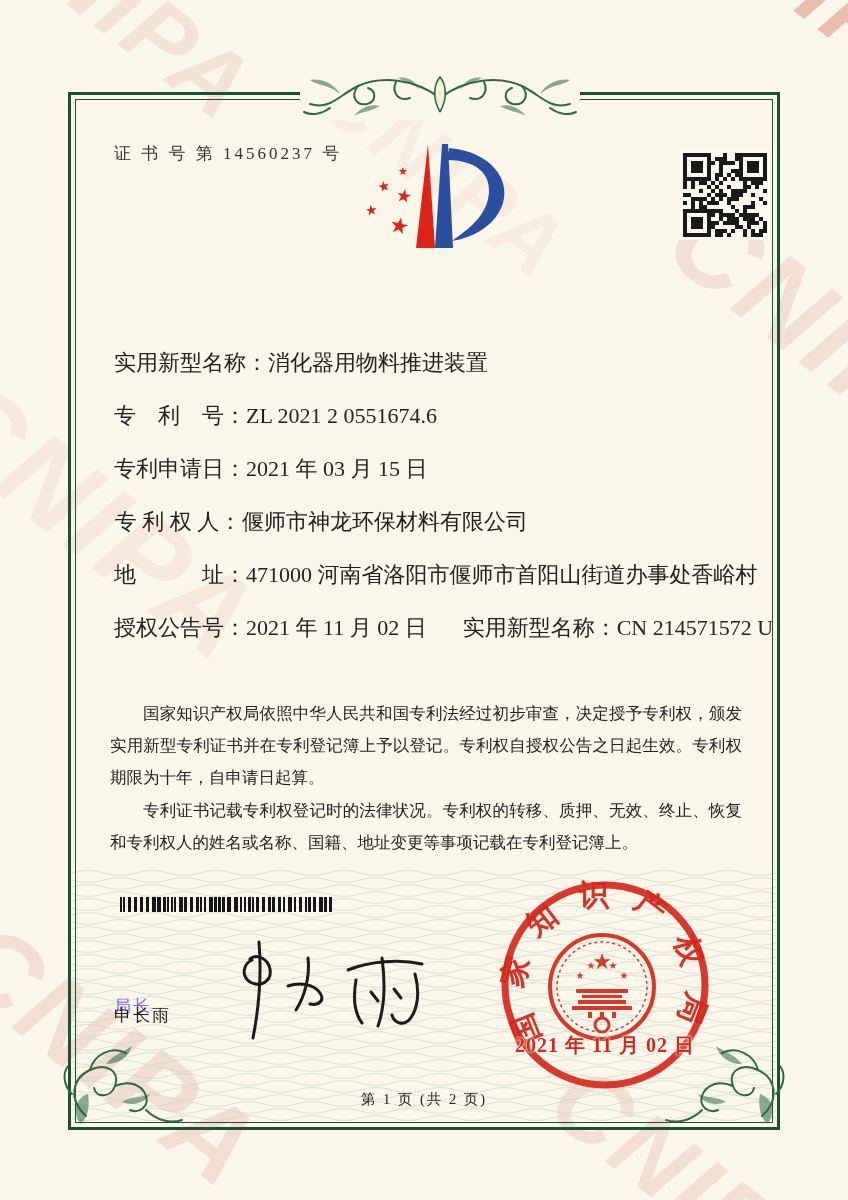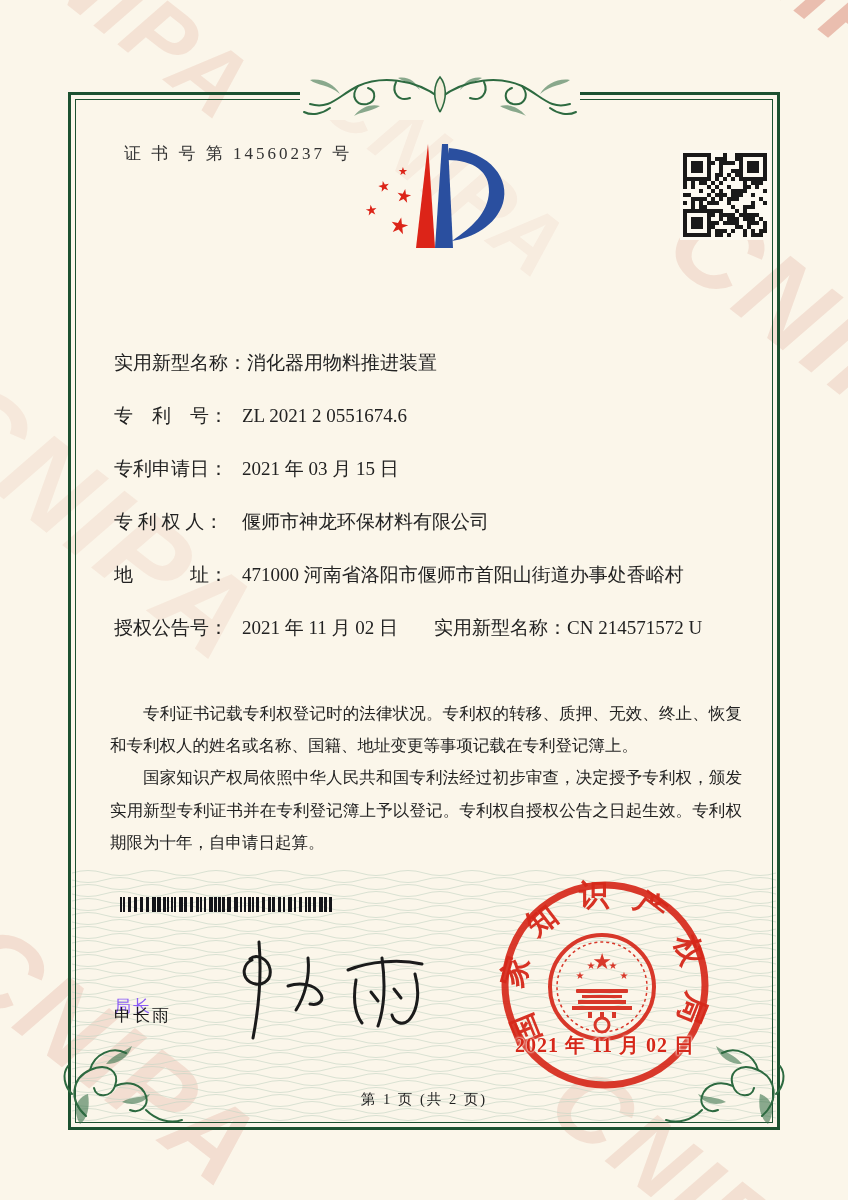--- a/index.html
+++ b/index.html
@@ -15,29 +15,29 @@
     font-weight:bold; font-style:italic; transform:rotate(38deg);
     letter-spacing:4px; pointer-events:none; white-space:nowrap;
   }
   
   .frame-outer { position:absolute; left:68px; top:92px; width:712px; height:1038px; border:3px solid #1c5130; }
   .frame-inner { position:absolute; left:75px; top:99px; width:698px; height:1024px; border:1px solid #1c5130; }
   .ornament { position:absolute; pointer-events:none; }
   
   .guilloche { position:absolute; left:72px; top:868px; width:704px; height:256px; overflow:hidden; }
   
-  .cert-no { position:absolute; left:124px; top:142px; font-size:17px; letter-spacing:3px; color:#333; }
+  .cert-no { position:absolute; left:114px; top:142px; font-size:17px; letter-spacing:3px; color:#333; }
   .logo { position:absolute; left:342px; top:138px; width:170px; height:118px; }
   .qr { position:absolute; left:680px; top:150px; width:90px; height:90px; }
   .title {
     position:absolute; left:68px; top:253px; width:712px; text-align:center;
     font-size:41px; font-weight:bold; letter-spacing:8px; color:#141414;
   }
   
-  .fields { position:absolute; left:114px; top:352px; width:628px; font-size:19px; color:#222; }
+  .fields { position:absolute; left:114px; top:352px; width:628px; font-size:22px; color:#222;text-align:center; }
   .field-row { display:flex; line-height:22px; margin-bottom:31px; }
   .field-label { flex:0 0 128px; white-space:nowrap; }
   .field-value { white-space:nowrap; }
   .grant-row { display:flex; line-height:22px; }
   .grant-pair { display:flex; }
   .grant-pair.second { margin-left:36px; }
   
   .paras { position:absolute; left:110px; top:698px; width:632px; font-size:16.5px; line-height:1.95; color:#222; }
   .paras p { text-indent:2em; text-align:justify; }
   
@@ -381,22 +381,22 @@
         <span class="field-value">2021 年 11 月 02 日</span>
       </span>
       <span class="grant-pair second">
         <span class="field-label" style="flex-basis:auto;">实用新型名称：</span>
         <span class="field-value">CN 214571572 U</span>
       </span>
     </div>
   </div>
 
   <div class="paras">
+    <p>国家知识产权局依照中华人民共和国专利法经过初步审查，决定授予专利权，颁发实用新型专利证书并在专利登记簿上予以登记。专利权自授权公告之日起生效。专利权期限为十年，自申请日起算。</p>
     <p>专利证书记载专利权登记时的法律状况。专利权的转移、质押、无效、终止、恢复和专利权人的姓名或名称、国籍、地址变更等事项记载在专利登记簿上。</p>
-    <p>国家知识产权局依照中华人民共和国专利法经过初步审查，决定授予专利权，颁发实用新型专利证书并在专利登记簿上予以登记。专利权自授权公告之日起生效。专利权期限为十年，自申请日起算。</p>
   </div>
 
   <div class="barcode" id="barcode"><i style="width:2px"></i><i class="g" style="width:1px"></i><i style="width:2px"></i><i class="g" style="width:3px"></i><i style="width:3px"></i><i class="g" style="width:3px"></i><i style="width:3px"></i><i class="g" style="width:3px"></i><i style="width:3px"></i><i class="g" style="width:3px"></i><i style="width:3px"></i><i class="g" style="width:3px"></i><i style="width:4px"></i><i class="g" style="width:1px"></i><i style="width:4px"></i><i class="g" style="width:2px"></i><i style="width:3px"></i><i class="g" style="width:1px"></i><i style="width:2px"></i><i class="g" style="width:2px"></i><i style="width:2px"></i><i class="g" style="width:1px"></i><i style="width:2px"></i><i class="g" style="width:3px"></i><i style="width:4px"></i><i class="g" style="width:1px"></i><i style="width:3px"></i><i class="g" style="width:3px"></i><i style="width:3px"></i><i class="g" style="width:3px"></i><i style="width:3px"></i><i class="g" style="width:1px"></i><i style="width:2px"></i><i class="g" style="width:2px"></i><i style="width:2px"></i><i class="g" style="width:3px"></i><i style="width:4px"></i><i class="g" style="width:1px"></i><i style="width:3px"></i><i class="g" style="width:1px"></i><i style="width:3px"></i><i class="g" style="width:1px"></i><i style="width:3px"></i><i class="g" style="width:2px"></i><i style="width:4px"></i><i class="g" style="width:3px"></i><i style="width:4px"></i><i class="g" style="width:2px"></i><i style="width:2px"></i><i class="g" style="width:2px"></i><i style="width:2px"></i><i class="g" style="width:2px"></i><i style="width:3px"></i><i class="g" style="width:1px"></i><i style="width:2px"></i><i class="g" style="width:2px"></i><i style="width:3px"></i><i class="g" style="width:3px"></i><i style="width:3px"></i><i class="g" style="width:3px"></i><i style="width:3px"></i><i class="g" style="width:1px"></i><i style="width:3px"></i><i class="g" style="width:3px"></i><i style="width:3px"></i><i class="g" style="width:2px"></i><i style="width:2px"></i><i class="g" style="width:3px"></i><i style="width:4px"></i><i class="g" style="width:2px"></i><i style="width:2px"></i><i class="g" style="width:3px"></i><i style="width:3px"></i><i class="g" style="width:3px"></i><i style="width:2px"></i><i class="g" style="width:1px"></i><i style="width:3px"></i><i class="g" style="width:2px"></i><i style="width:3px"></i><i class="g" style="width:3px"></i><i style="width:4px"></i><i class="g" style="width:1px"></i><i style="width:3px"></i><i class="g" style="width:2px"></i><i style="width:3px"></i><i class="g" style="width:3px"></i></div>
 
   <div class="director">局长</div>
   <div class="director-name">申长雨</div>
   <div class="signature">
     <svg viewBox="0 0 218 108" width="218" height="108" xmlns="http://www.w3.org/2000/svg">
       <g stroke="#1b1b1b" stroke-width="3" fill="none" stroke-linecap="round" stroke-linejoin="round">
         <path d="M30,24 C21,28 19,40 28,46 C39,52 50,45 48,33 C46,23 35,17 28,23"></path>

